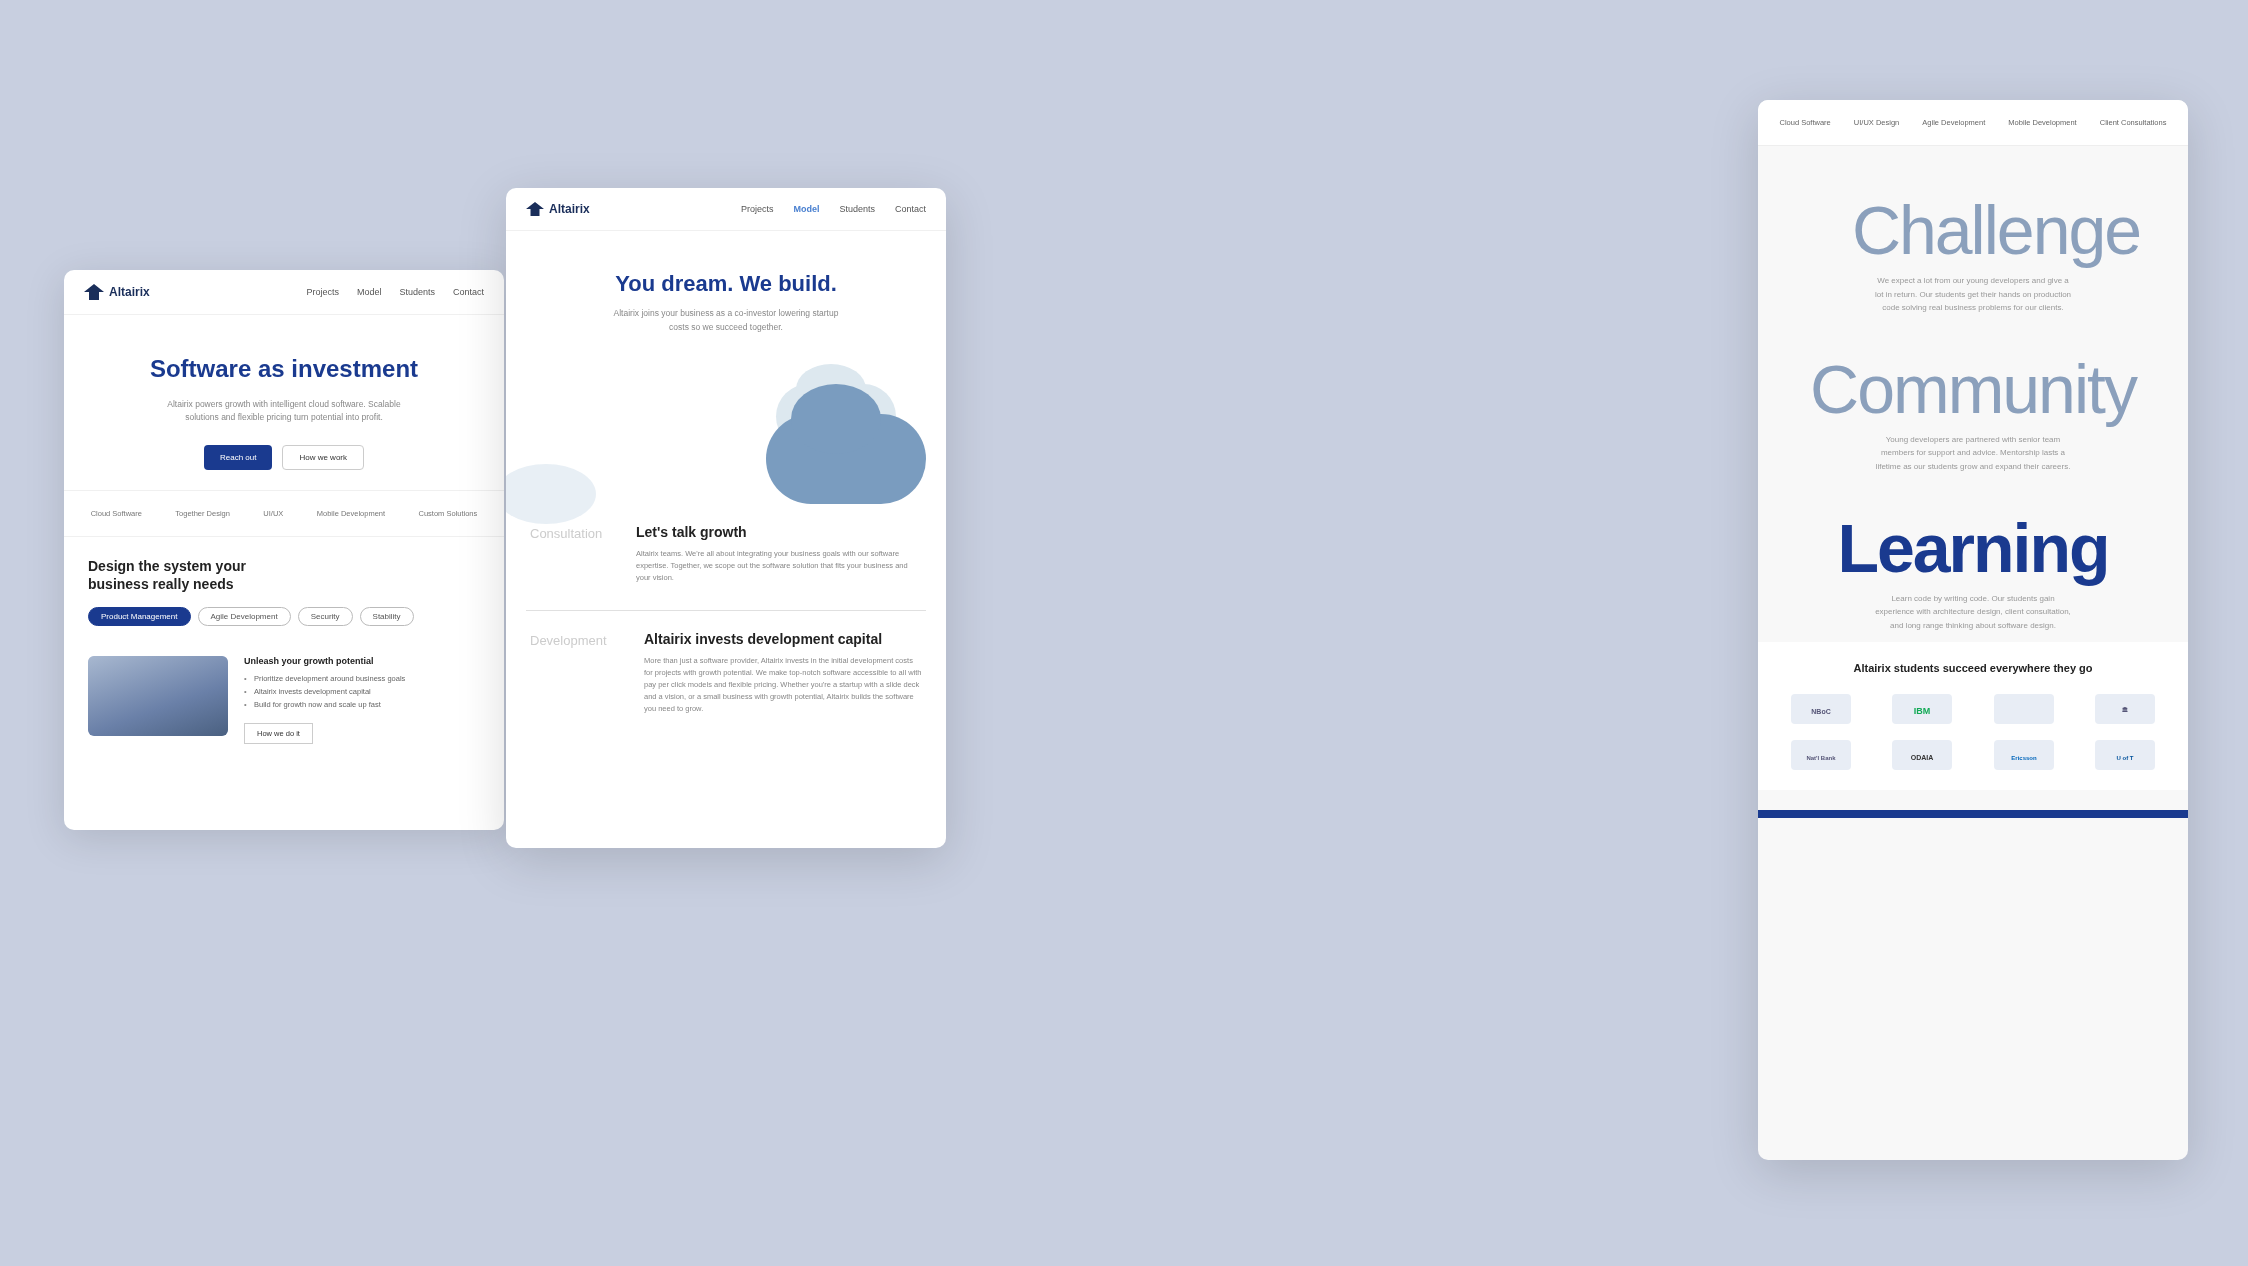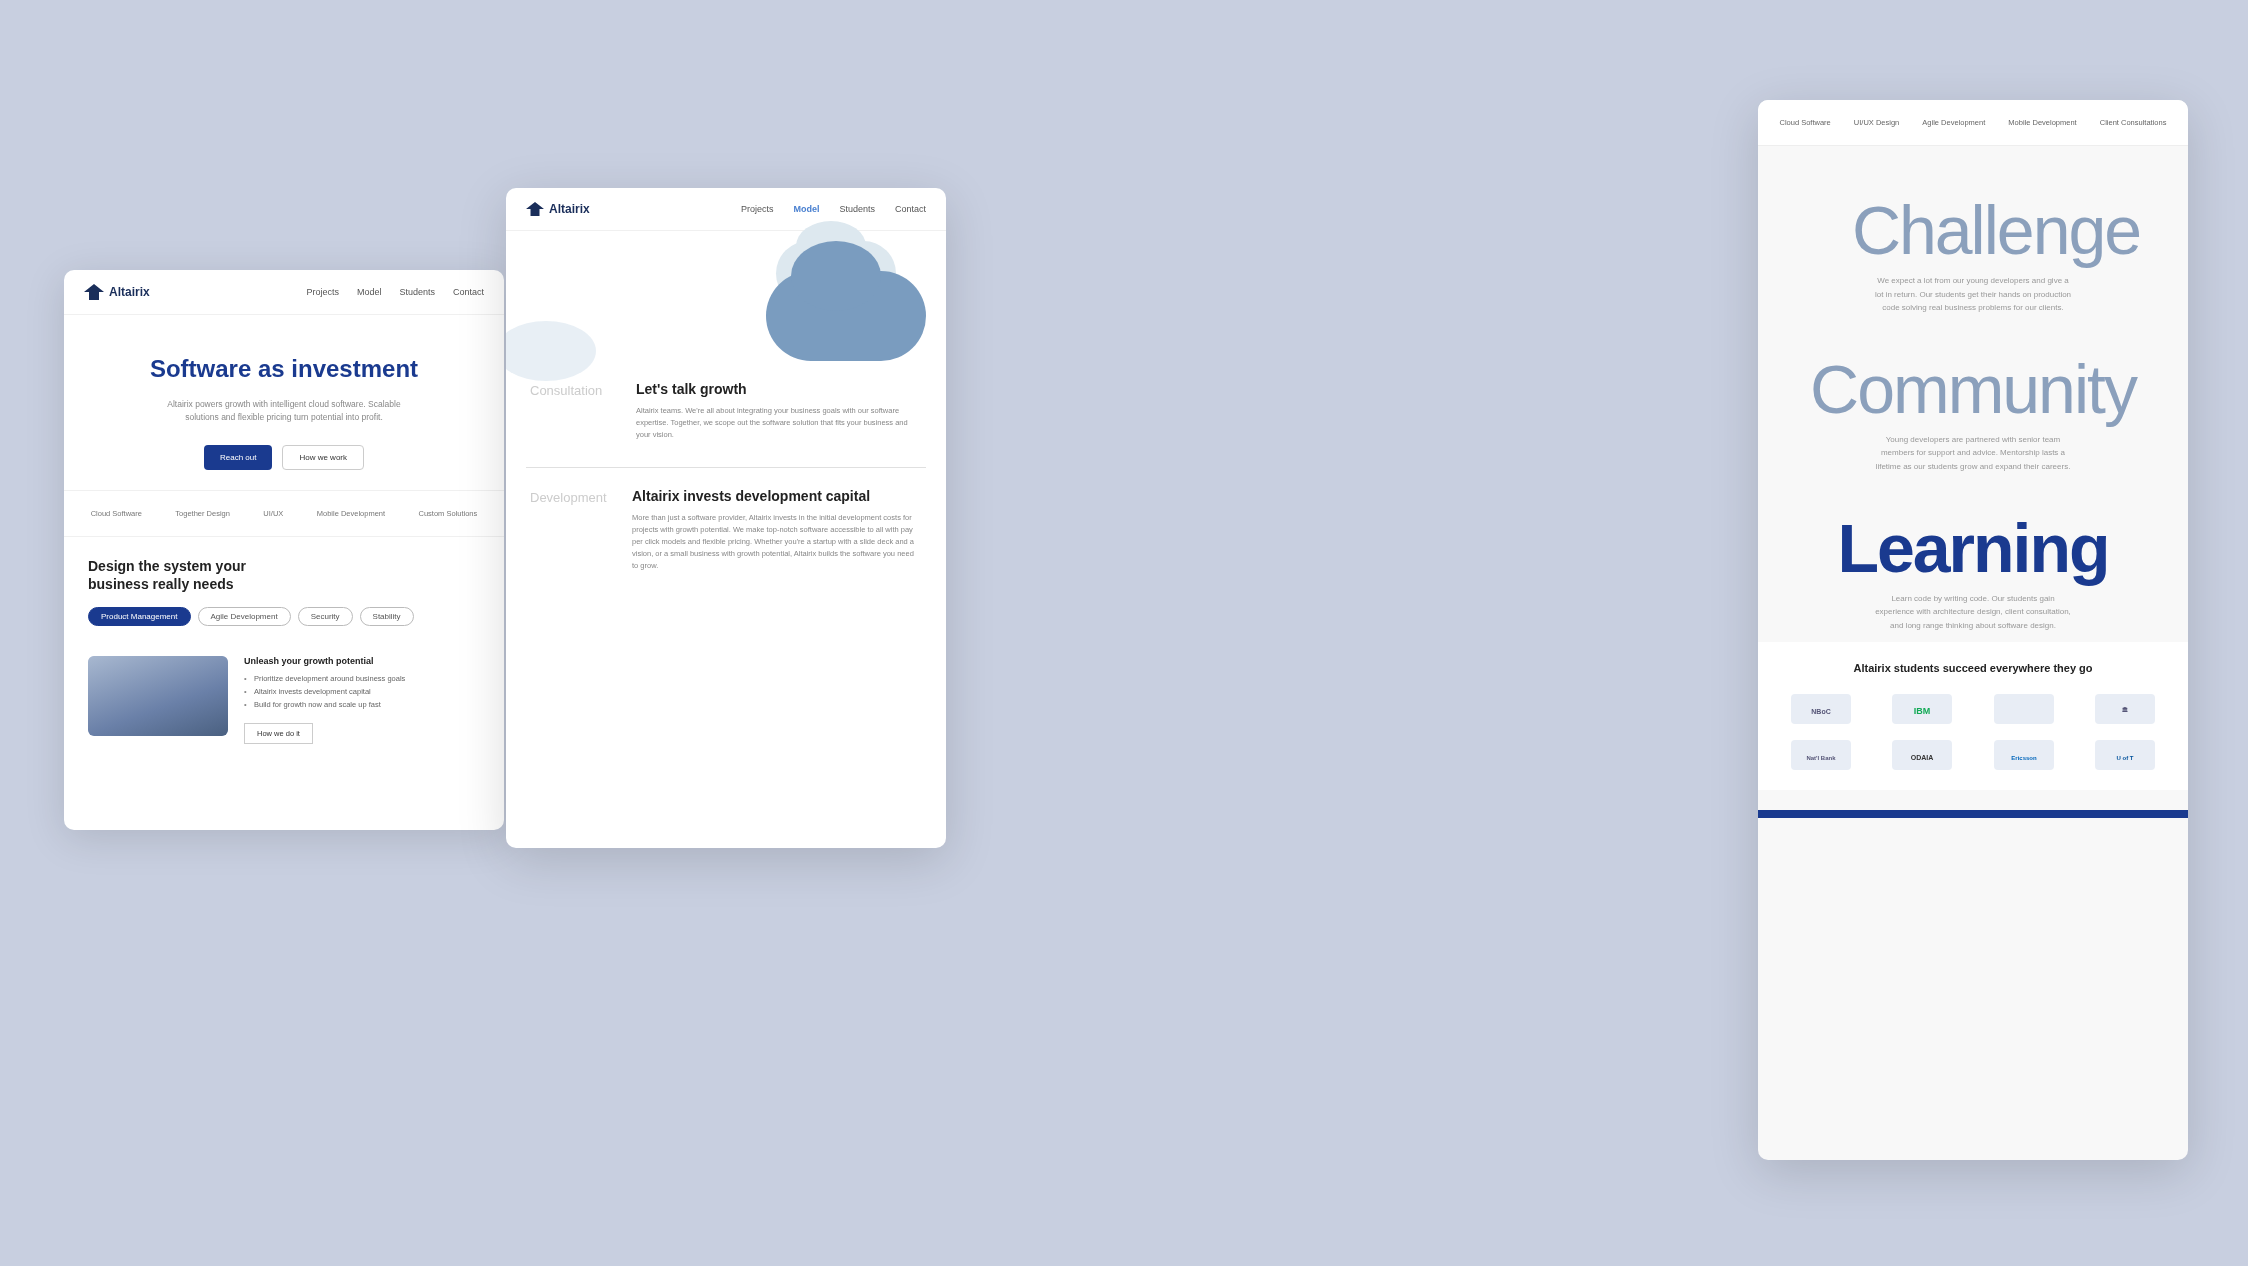--- a/index.html
+++ b/index.html
@@ -309,21 +309,21 @@
     }
     .growth-content p {
       font-size: 7.5px;
       color: #888;
       line-height: 1.6;
     }
 
     .dev-section {
       padding: 10px 24px 16px;
       display: flex;
-      gap: 12px;
+      gap: 24px;
     }
 
     
     .window-right {
       position: absolute;
       right: 60px;
       top: 100px;
       width: 430px;
       height: 1060px;
       background: #f8f8f8;
@@ -523,20 +523,25 @@
       <span>Altairix</span>
     </div>
     <div class="nav-links">
       <span>Projects</span>
       <span class="nav-link-active">Model</span>
       <span>Students</span>
       <span>Contact</span>
     </div>
   </div>
 
+  <div class="hero" style="padding-top:40px;padding-bottom:20px;">
+    <div class="hero-title" style="font-size:22px;color:#1a3a8f;font-weight:700;margin-bottom:10px;">You dream. We build.</div>
+    <div class="hero-sub">Altairix joins your business as a co-investor lowering startup costs so we succeed together.</div>
+
+  </div>
 
   <div class="cloud-area">
     <div class="cloud-light"></div>
     <div class="cloud-dark"></div>
     <div class="cloud-oval-left"></div>
   </div>
 
   <div class="growth-section">
     <div class="step-label">Consultation</div>
     <div class="growth-content">

